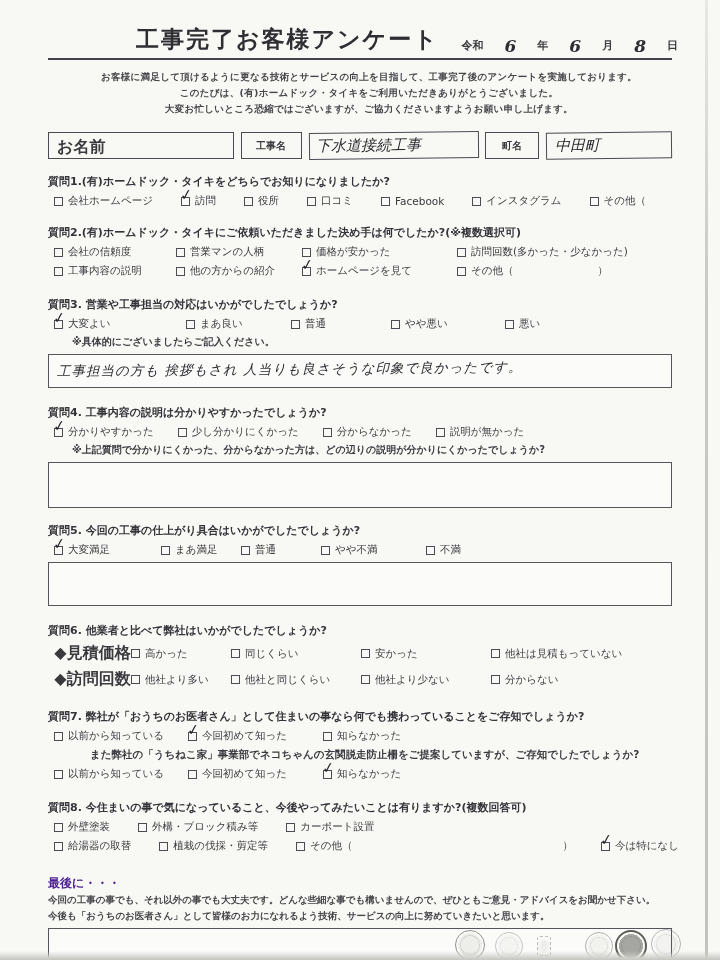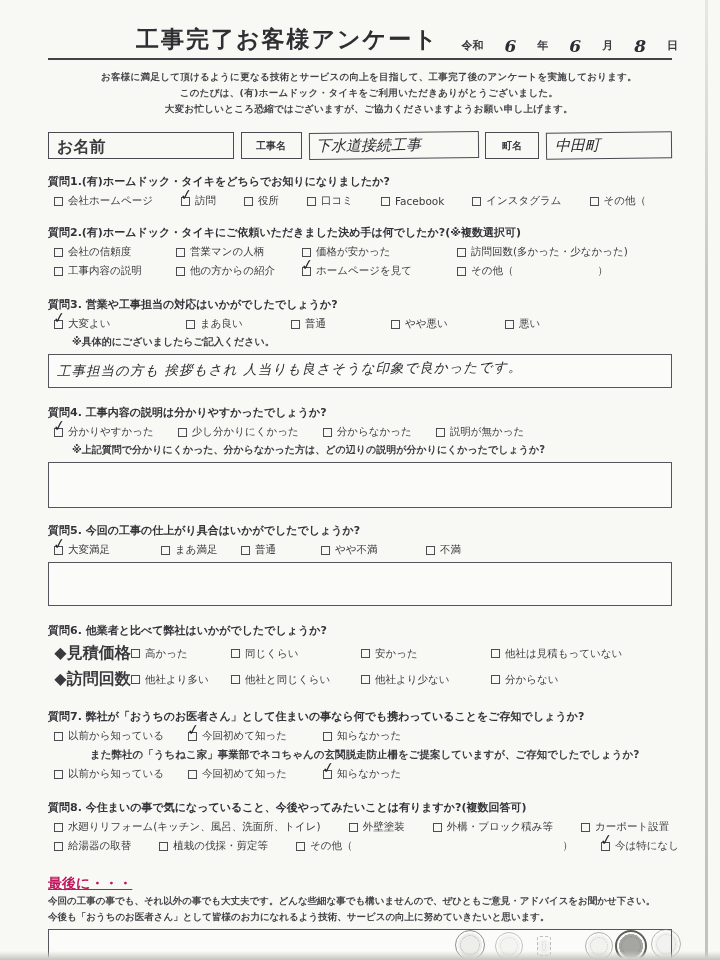--- a/index.html
+++ b/index.html
@@ -58,21 +58,21 @@
   .grid-q7 { display:grid; grid-template-columns:134px 135px auto; }
   .opt-line { display:flex; align-items:center; }
   .q6-prefix { font-size:16px; font-weight:700; width:77px; flex:none;text-align:center; }
   .note { margin-top:4px; margin-left:24px; font-size:10px; font-weight:700; color:#3d3d42; }
   .subq { margin-top:5px; margin-left:42px; font-size:10.5px; font-weight:700; color:#3a3a40; }
   .ansbox { margin-top:5px; border:1.4px solid #55555b; background:rgba(255,255,255,.4); }
   .ansbox.h42 { height:34px; } .ansbox.h46 { height:46px; } .ansbox.h44 { height:44px; } .ansbox.h48 { height:48px; }
   .ansbox .hw-comment { display:block; padding:5px 8px 0 8px; font-size:13.5px;
     transform:rotate(-.5deg); letter-spacing:1px; }
 
-  .closing-head { font-size:14px; font-weight:800; color:#be185d;text-decoration:underline; }
+  .closing-head { font-size:12px; font-weight:800; color:#4c1d95; }
   .closing-line { font-size:9.5px; font-weight:600; line-height:15.5px; color:#45454a; }
 
   
   .stamps { position:absolute; left:455px; top:928px; width:250px; height:34px; }
   .stamp { position:absolute; border-radius:50%; border:1.6px solid #7d7d78;
     display:flex; align-items:center; justify-content:center; color:#84847e;
     font-size:8px; overflow:hidden; opacity:.85;
     background:radial-gradient(circle at 50% 50%, rgba(120,120,115,.12) 0 60%, transparent 61%); }
   .stamp::after { content:""; position:absolute; inset:4px; border-radius:50%;
     border:1px dotted rgba(110,110,105,.55); }
@@ -369,24 +369,20 @@
           <span>知らなかった</span>
         </span>
       </div>
   </section>
 
   <section class="q mt20">
     <div class="q-title">質問8. 今住まいの事で気になっていること、今後やってみたいことは有りますか?(複数回答可)</div>
     <div class="opts row-flex">
         <span class="opt">
           <span class="cb"></span>
-          <span>水廻りリフォーム(キッチン、風呂、洗面所、トイレ)</span>
-        </span>
-        <span class="opt">
-          <span class="cb"></span>
           <span>外壁塗装</span>
         </span>
         <span class="opt">
           <span class="cb"></span>
           <span>外構・ブロック積み等</span>
         </span>
         <span class="opt">
           <span class="cb"></span>
           <span>カーポート設置</span>
         </span>

